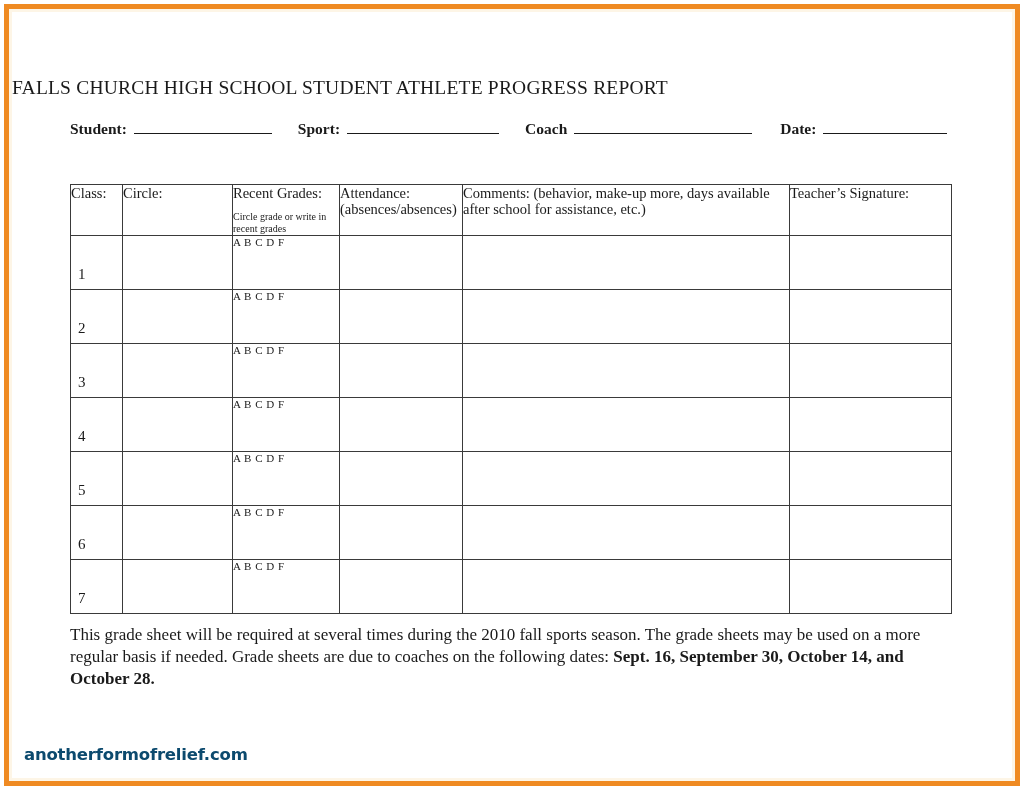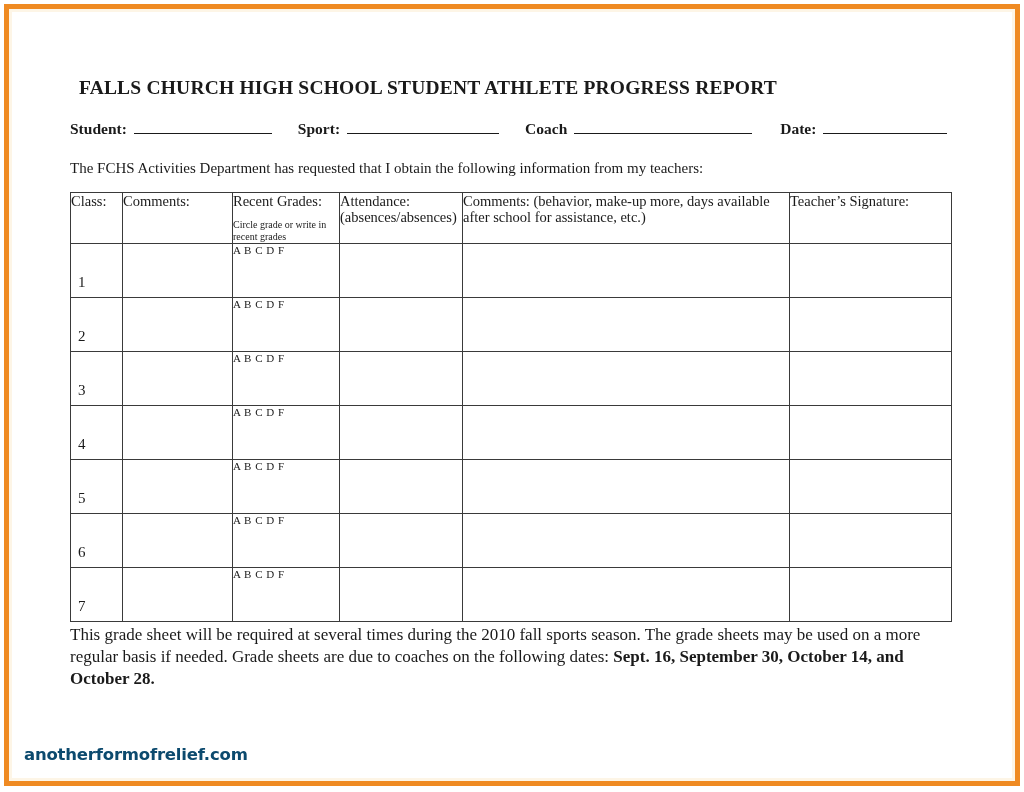--- a/index.html
+++ b/index.html
@@ -45,23 +45,22 @@
     width: 1000px;
     height: 766px;
     background: #ffffff;
   }
 
   
   #doc-title {
     position: absolute;
     left: 0; top: 65px;
     width: 832px;
-    text-align: center;
     font-size: 19.5px;
-    font-weight: bold;
+    font-weight: normal;
     letter-spacing: 0.2px;
     color: #1a1a1a;
   }
 
   
   #identity-row {
     position: absolute;
     left: 58px; top: 108px;
     width: 912px;
     height: 24px;
@@ -95,21 +94,21 @@
     left: 58px; top: 148px;
     width: 900px;
     font-size: 15px;
     color: #1a1a1a;
   }
 
   
   #grades-table {
     position: absolute;
     left: 58px;
-    top: 180px;
+    top: 172px;
     width: 881px;
     border-collapse: collapse;
     table-layout: fixed;
     color: #1a1a1a;
   }
   #grades-table td, #grades-table th {
     border: 1px solid #3a3a3a;
     padding: 0;
     vertical-align: top;
     font-weight: normal;
@@ -195,35 +194,34 @@
 </div>
 
 <div id="sheet">
 
   <div id="doc-title">FALLS CHURCH HIGH SCHOOL STUDENT ATHLETE PROGRESS REPORT</div>
 
   <div id="identity-row">
     <span class="id-field"><span class="id-label">Student:</span><span class="id-rule rule-student"></span></span><span class="gap-a"></span><span class="id-field"><span class="id-label">Sport:</span><span class="id-rule rule-sport"></span></span><span class="gap-b"></span><span class="id-field"><span class="id-label">Coach</span><span class="id-rule rule-coach"></span></span><span class="gap-c"></span><span class="id-field"><span class="id-label">Date:</span><span class="id-rule rule-date"></span></span>
   </div>
 
-  <div id="intro-text">The FCHS Activities Department has requested that I obtain the following information from my teachers:</div>
 
   <table id="grades-table">
     <colgroup>
       <col class="c-class">
         <col class="c-subject">
         <col class="c-grades">
       <col class="c-attend">
         <col class="c-comments">
         <col class="c-sig">
     </colgroup>
     <thead>
       <tr>
         <th class="hdr"><span>Class:</span></th>
-        <th class="hdr"><span>Comments:</span></th>
+        <th class="hdr"><span>Circle:</span></th>
         <th class="hdr"><span>Recent Grades:</span><span class="hdr-sub">Circle grade or write in recent grades</span></th>
         <th class="hdr"><span>Attendance:</span><br><span>(absences/absences)</span></th>
         <th class="hdr"><span>Comments: (behavior, make-up more, days available after school for assistance, etc.)</span></th>
         <th class="hdr"><span>Teacher’s Signature:</span></th>
       </tr>
     </thead>
     <tbody id="table-body">
         <tr class="body-row">
           <td class="cell-class">
             <span class="num">1</span>

